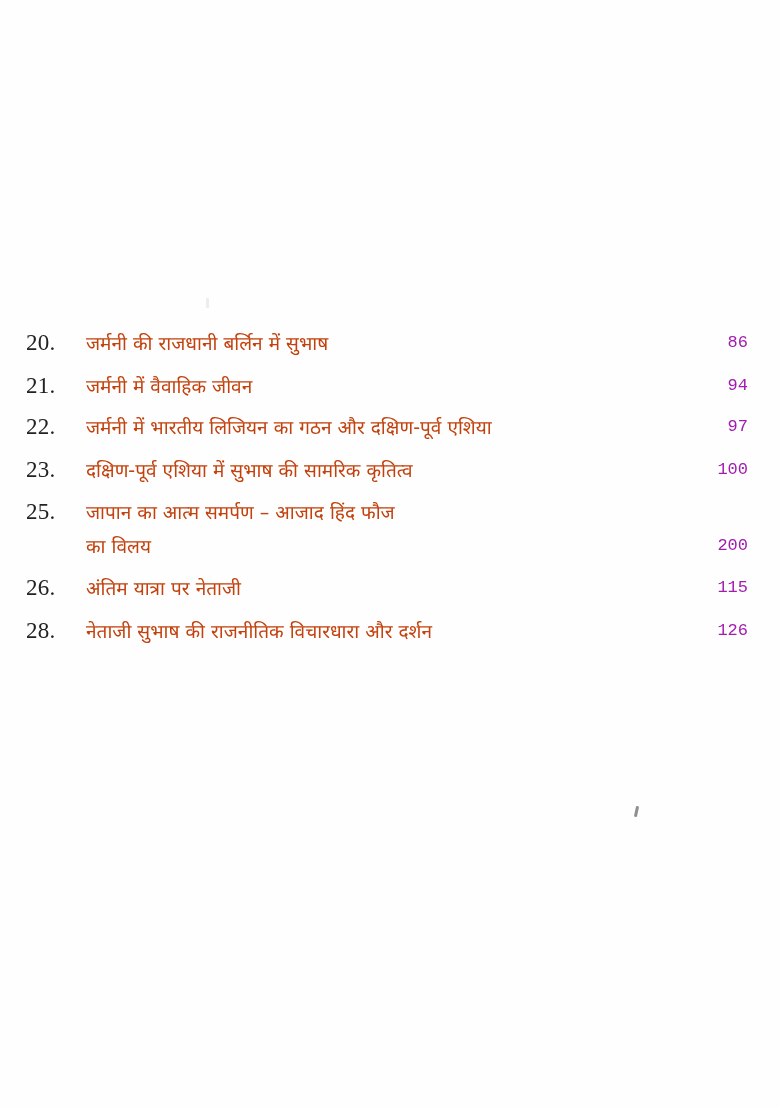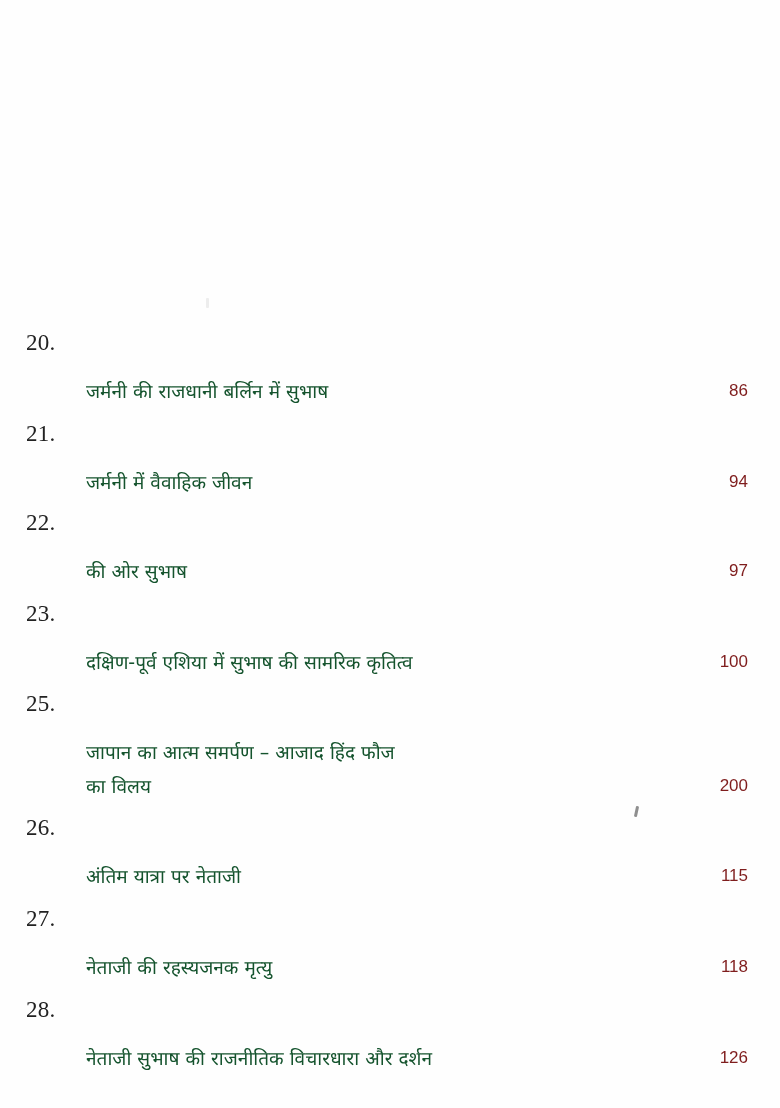--- a/index.html
+++ b/index.html
@@ -39,33 +39,32 @@
       font-size: 23px;
       line-height: 34px;
       color: #222;
       letter-spacing: 0.3px;
     }
     .title {
       flex: 1 1 auto;
       font-family: "DejaVu Sans", sans-serif;
       font-size: 19px;
       line-height: 34px;
-      color: #14532d;
+      color: #c2410c;
       padding-right: 90px;
-      margin-top: 48px;
     }
     .title .line { display: block; }
     .pg {
       position: absolute;
       right: 0;
       bottom: 0;
-      font-family: Liberation Sans, sans-serif;
+      font-family: Liberation Mono, monospace;
       font-size: 17px;
       line-height: 34px;
-      color: #7f1d1d;
+      color: #a21caf;
       text-align: center;
     }
     .e20 { margin-top: 0; }
     .e21 { margin-top: 9px; }
     .e22 { margin-top: 7px; }
     .e23 { margin-top: 9px; }
     .e24 { margin-top: 9px; }
     .e25 { margin-top: 8px; }
     .e26 { margin-top: 8px; }
     .e27 { margin-top: 9px; }
@@ -113,21 +112,21 @@
       <span class="num">21.</span>
       <span class="title">
         <span class="line">जर्मनी में वैवाहिक जीवन</span>
       </span>
       <span class="pg">94</span>
     </div>
 
     <div class="entry e22">
       <span class="num">22.</span>
       <span class="title">
-        <span class="line">की ओर सुभाष</span>
+        <span class="line">जर्मनी में भारतीय लिजियन का गठन और दक्षिण-पूर्व एशिया</span>
       </span>
       <span class="pg">97</span>
     </div>
 
     <div class="entry e23">
       <span class="num">23.</span>
       <span class="title">
         <span class="line">दक्षिण-पूर्व एशिया में सुभाष की सामरिक कृतित्व</span>
       </span>
       <span class="pg">100</span>
@@ -144,27 +143,20 @@
     </div>
 
     <div class="entry e26">
       <span class="num">26.</span>
       <span class="title">
         <span class="line">अंतिम यात्रा पर नेताजी</span>
       </span>
       <span class="pg">115</span>
     </div>
 
-    <div class="entry e27">
-      <span class="num">27.</span>
-      <span class="title">
-        <span class="line">नेताजी की रहस्यजनक मृत्यु</span>
-      </span>
-      <span class="pg">118</span>
-    </div>
 
     <div class="entry e28">
       <span class="num">28.</span>
       <span class="title">
         <span class="line">नेताजी सुभाष की राजनीतिक विचारधारा और दर्शन</span>
       </span>
       <span class="pg">126</span>
     </div>
 
   </div>

